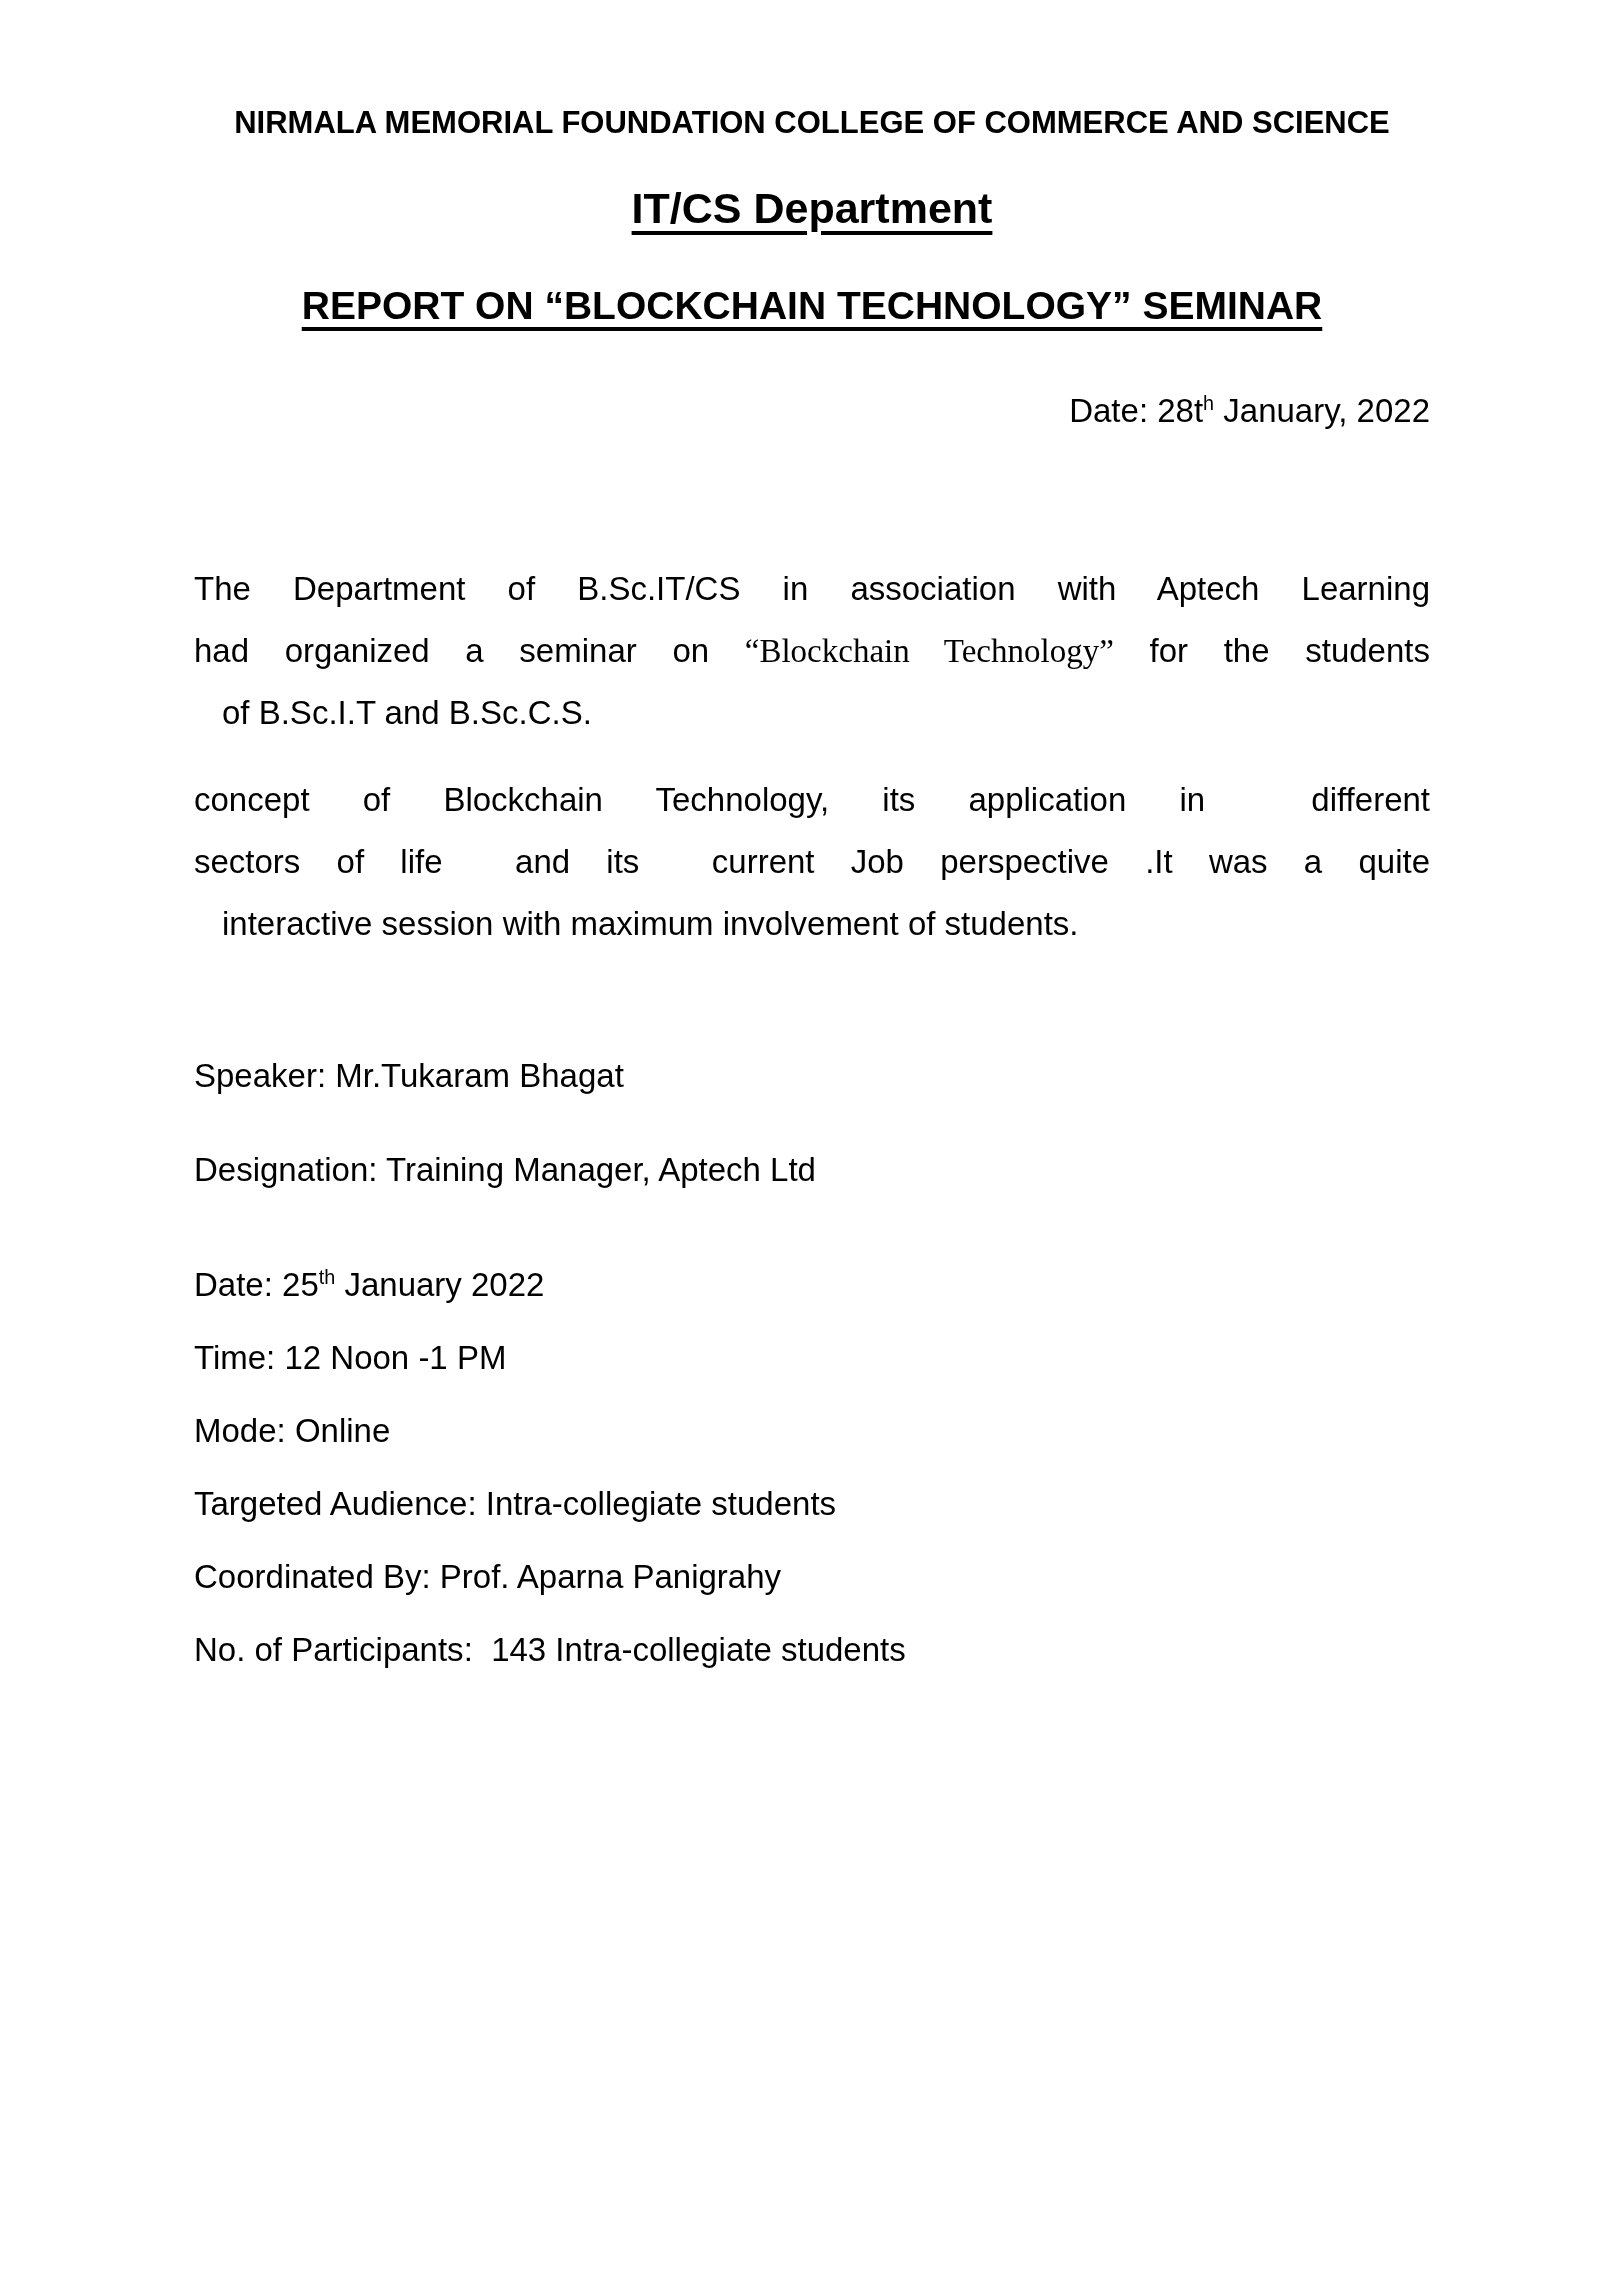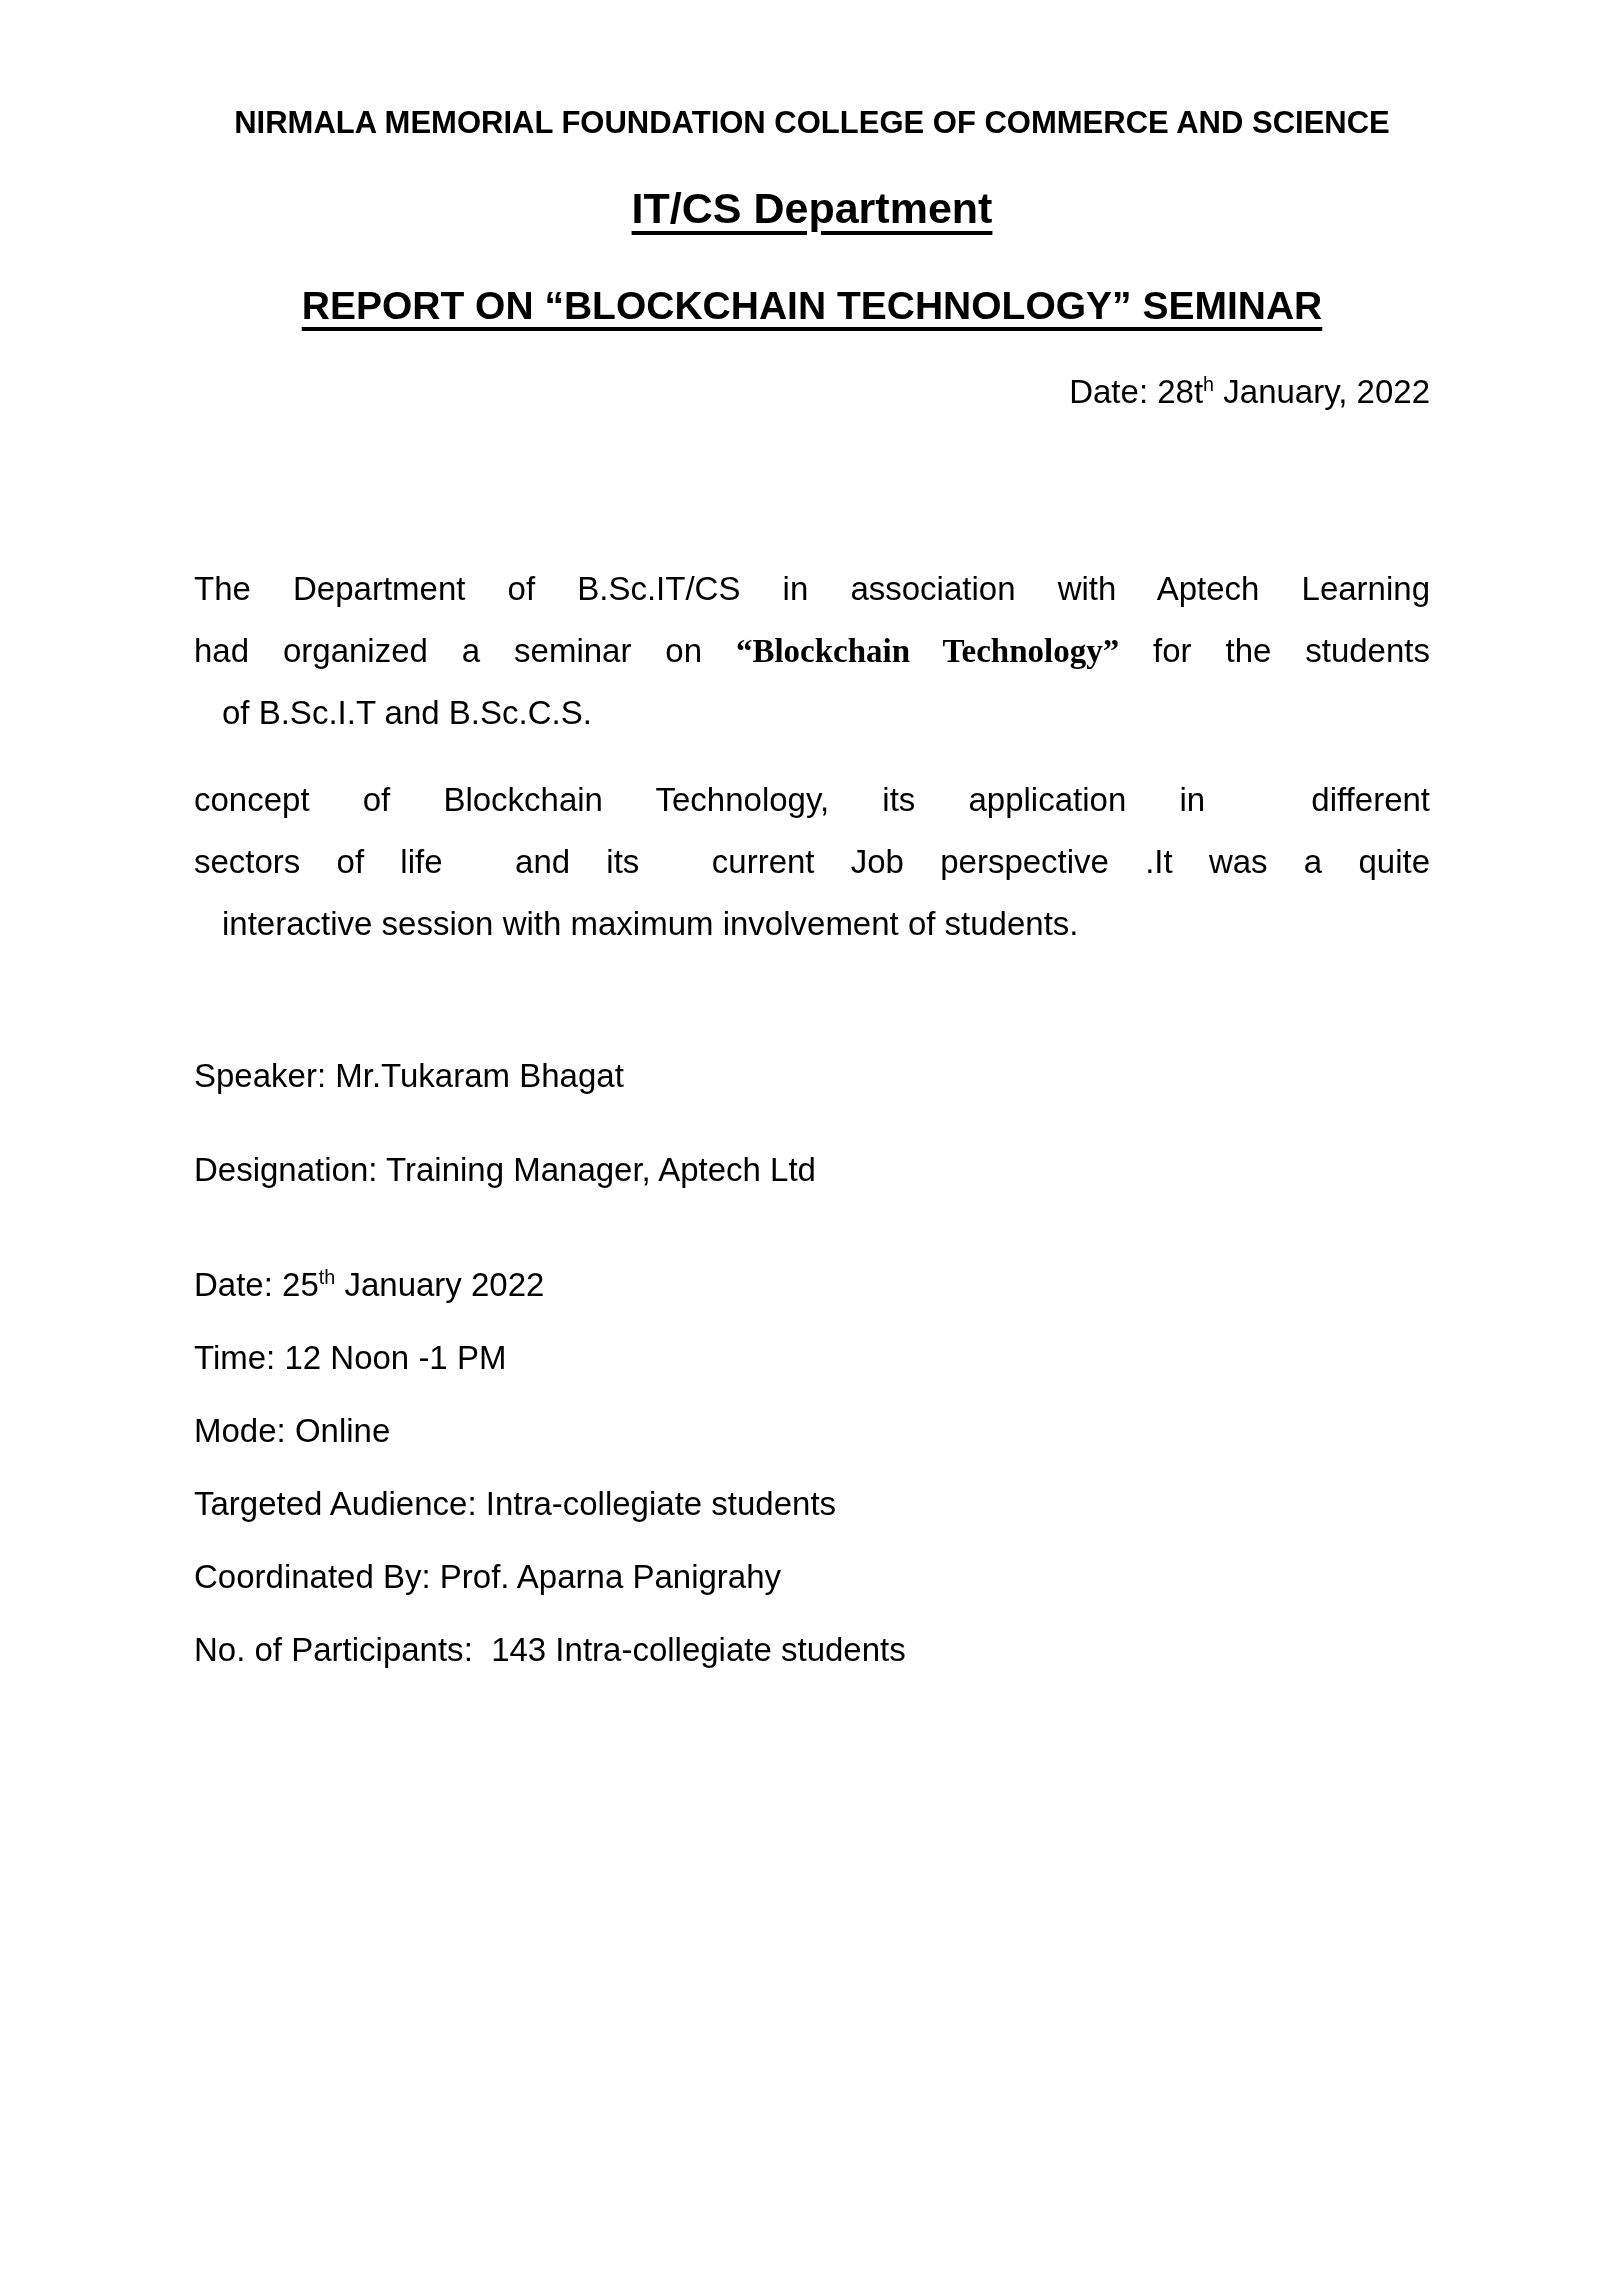--- a/index.html
+++ b/index.html
@@ -8,28 +8,28 @@
     width:1452px;height:2295px;
     background:#ffffff;color:#000000;
     font-family:"Liberation Sans",sans-serif;
     overflow:hidden;
   }
   .abs{position:absolute;left:194px;width:1236px;}
   .college{top:104px;text-align:center;font-size:31px;font-weight:700;line-height:1.2;}
   .dept{top:183px;text-align:center;font-size:43px;font-weight:700;line-height:1.2;}
   .report{top:283px;text-align:center;font-size:39px;font-weight:700;line-height:1.2;}
   .u{text-decoration:underline;text-decoration-thickness:3.9px;text-underline-offset:7.9px;}
-  .dateline{top:372px;text-align:right;font-size:33px;line-height:1.2;}
+  .dateline{top:391px;text-align:right;font-size:33px;line-height:1.2;}
   .para{font-size:33px;line-height:62px;}
   .p1{top:558px;}
   .p2{top:769px;}
   .jline{display:block;text-align:justify;text-align-last:justify;white-space:pre-wrap;}
   .jline.jlast{text-align-last:left;margin-left:28px;}
   .bold{font-weight:400;}
-  .bserif{font-family:"Liberation Serif",serif;font-weight:700;}
+  .bserif{font-family:"Liberation Serif",serif;font-weight:400;}
   .single{font-size:33px;line-height:39px;}
   .speaker{top:1056px;}
   .designation{top:1150px;}
   .details{top:1248px;font-size:33px;line-height:73px;}
   .detail-row{white-space:pre-wrap;}
   sup.s{font-size:60%;vertical-align:super;line-height:0;}
 </style>
 </head>
 <body>
 

